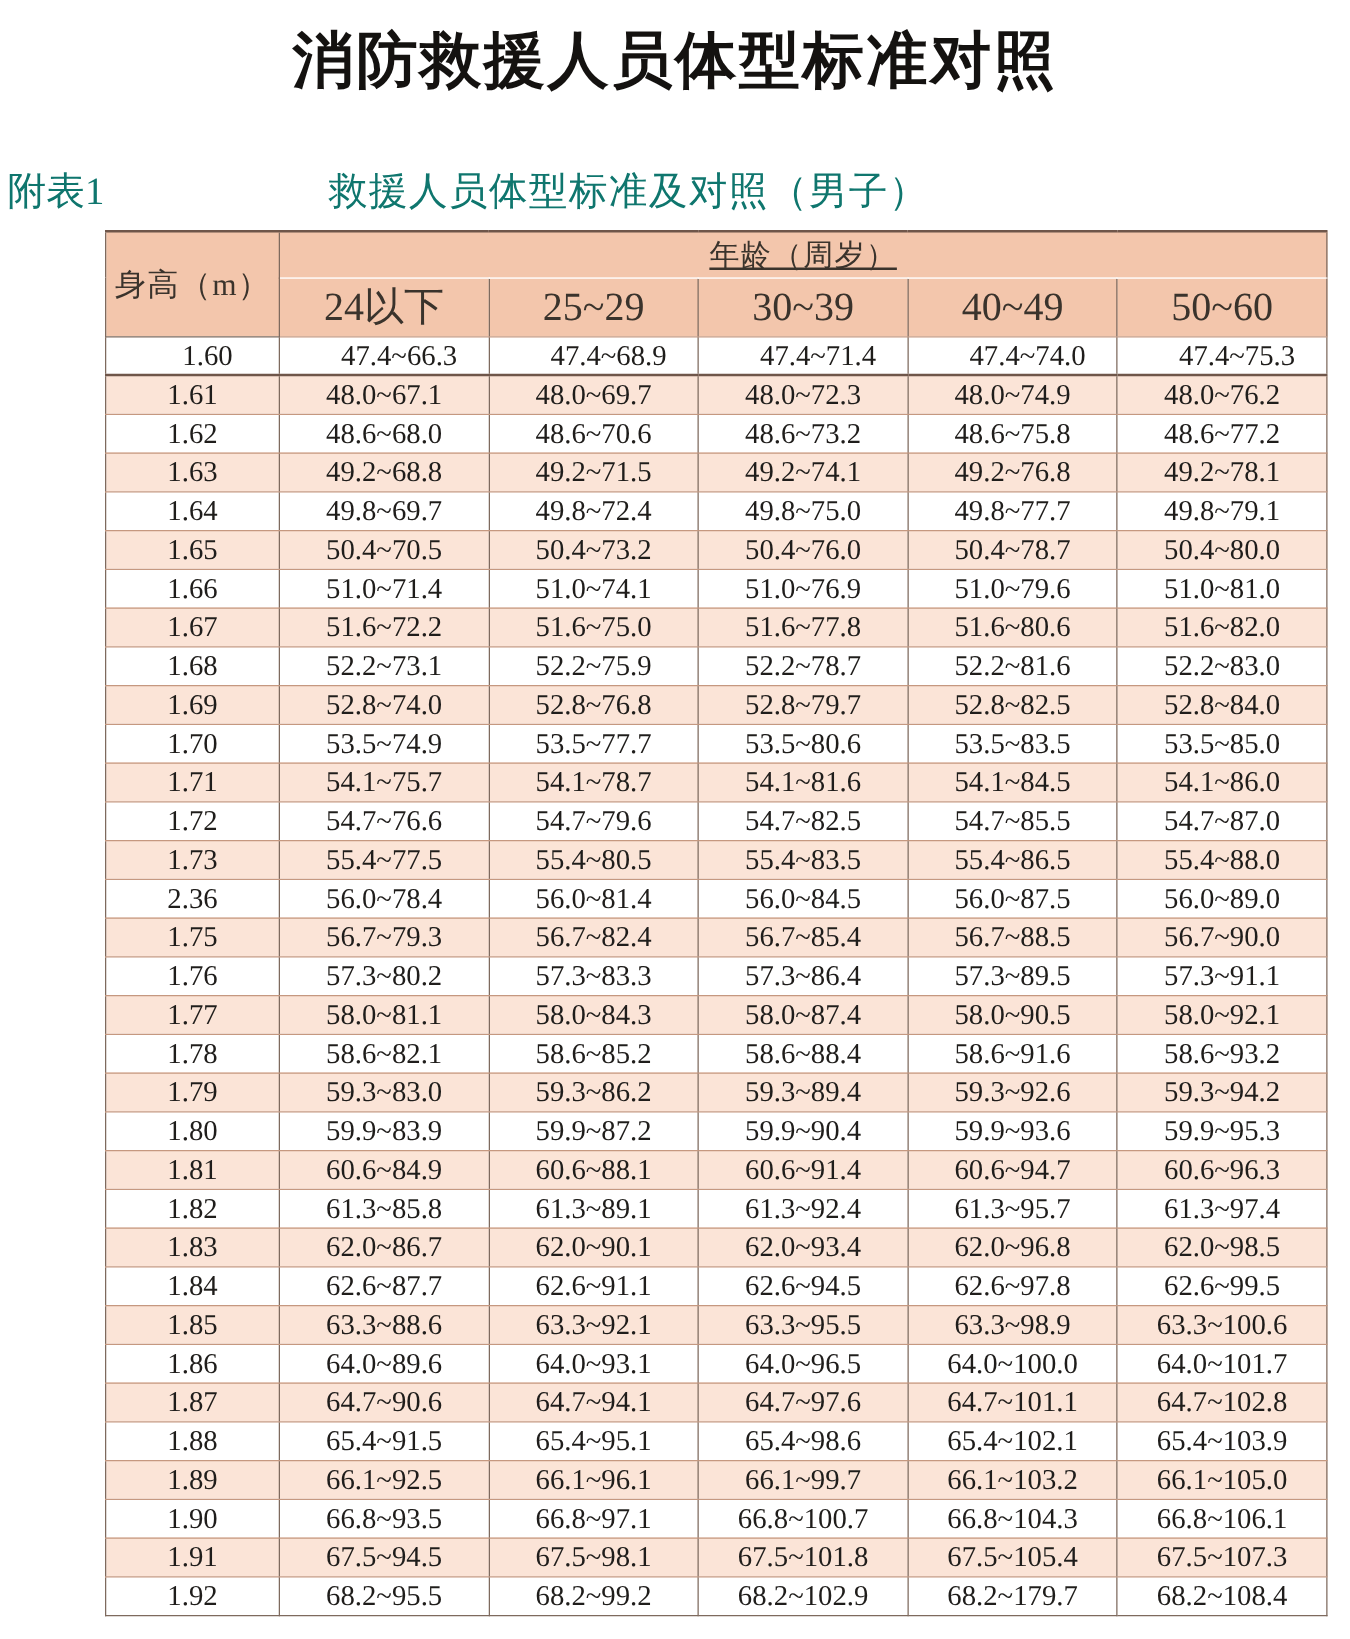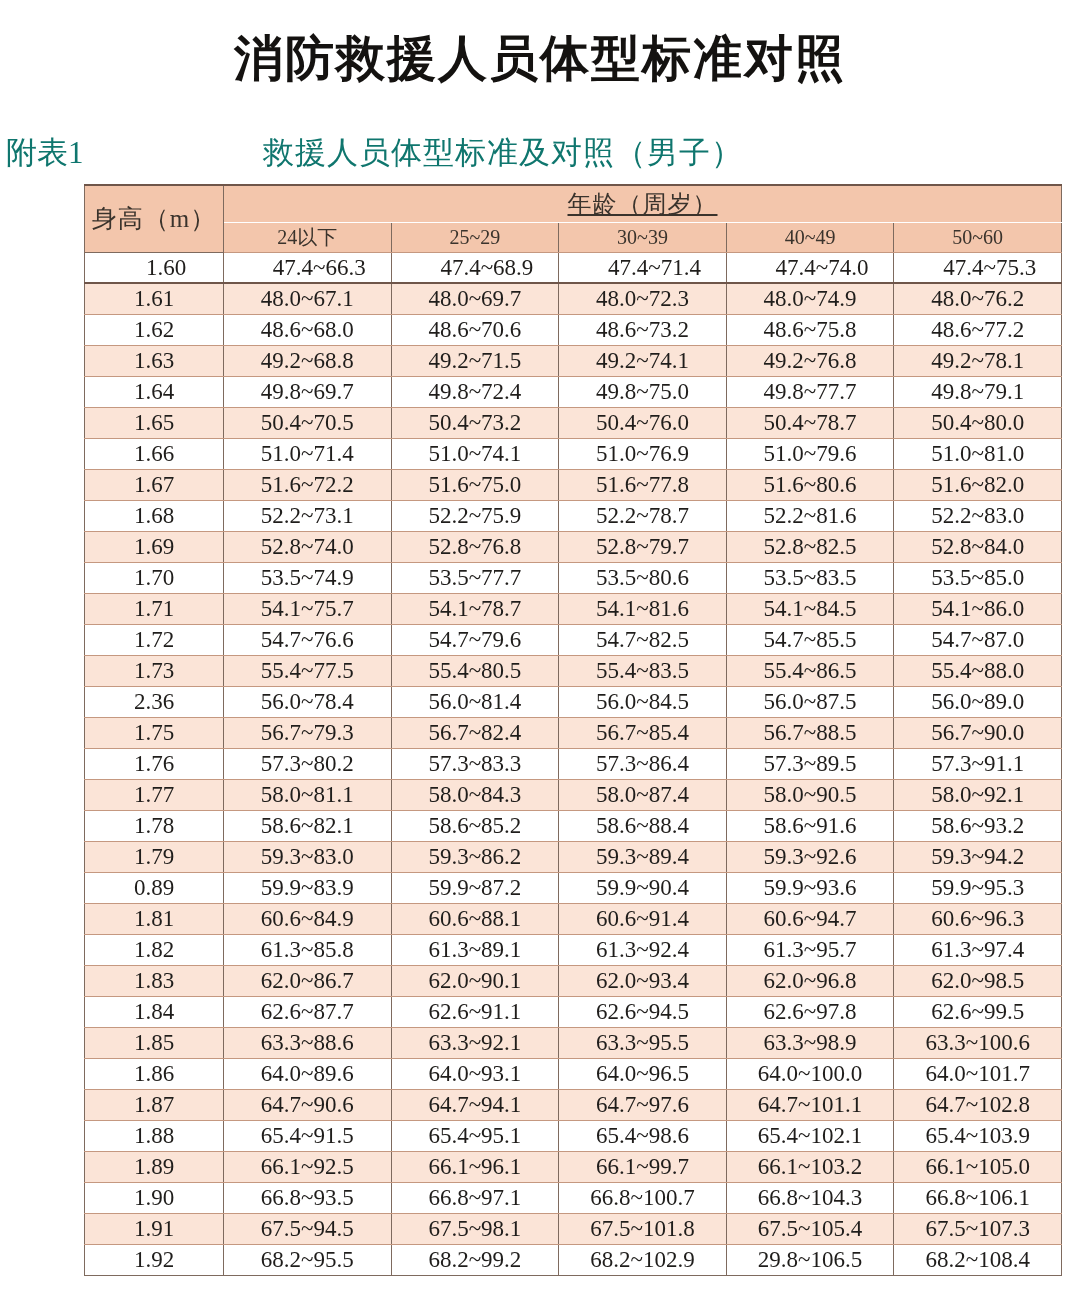--- a/index.html
+++ b/index.html
@@ -19,21 +19,21 @@
     width: 1080px;
     height: 1311px;
     background: #ffffff;
     font-family: "Liberation Serif", "DejaVu Serif", serif;
     color: var(--text);
     position: relative;
     overflow: hidden;
   }
   .page-title {
     margin: 0;
-    padding-top: 31px;
+    padding-top: 21px;
     text-align: center;
     font-size: 49px;
     font-weight: bold;
     letter-spacing: 2px;
     color: #141210;
     line-height: 1.15;
   }
   .subhead {
     position: absolute;
     top: 130px;
@@ -68,21 +68,21 @@
   th.age-group-header {
     height: 37px;
     font-size: 24px;
     border-bottom: 1px solid var(--header-divider);
     letter-spacing: 1px;
     text-decoration: underline;
   }
   th.height-column-header { font-size: 25px; letter-spacing: 1px; }
   thead tr.age-range-row th {
     height: 30px;
-    font-size: 20px;
+    font-size: 32px;
     border-bottom: 1px solid var(--row-line);
   }
 
   tbody td {
     height: 31px;
     text-align: center;
     vertical-align: middle;
     font-size: 23px;
     background: var(--row-bg);
     border-left: 1px solid var(--grid-line);
@@ -285,21 +285,21 @@
         </tr>
         <tr>
           <td>1.79</td>
           <td>59.3~83.0</td>
           <td>59.3~86.2</td>
           <td>59.3~89.4</td>
           <td>59.3~92.6</td>
           <td>59.3~94.2</td>
         </tr>
         <tr>
-          <td>0.89</td>
+          <td>1.80</td>
           <td>59.9~83.9</td>
           <td>59.9~87.2</td>
           <td>59.9~90.4</td>
           <td>59.9~93.6</td>
           <td>59.9~95.3</td>
         </tr>
         <tr>
           <td>1.81</td>
           <td>60.6~84.9</td>
           <td>60.6~88.1</td>
@@ -385,19 +385,19 @@
           <td>67.5~98.1</td>
           <td>67.5~101.8</td>
           <td>67.5~105.4</td>
           <td>67.5~107.3</td>
         </tr>
         <tr>
           <td>1.92</td>
           <td>68.2~95.5</td>
           <td>68.2~99.2</td>
           <td>68.2~102.9</td>
-          <td>29.8~106.5</td>
+          <td>68.2~179.7</td>
           <td>68.2~108.4</td>
         </tr>
       </tbody>
   </table>
 
 </div>
 
 </body></html>

